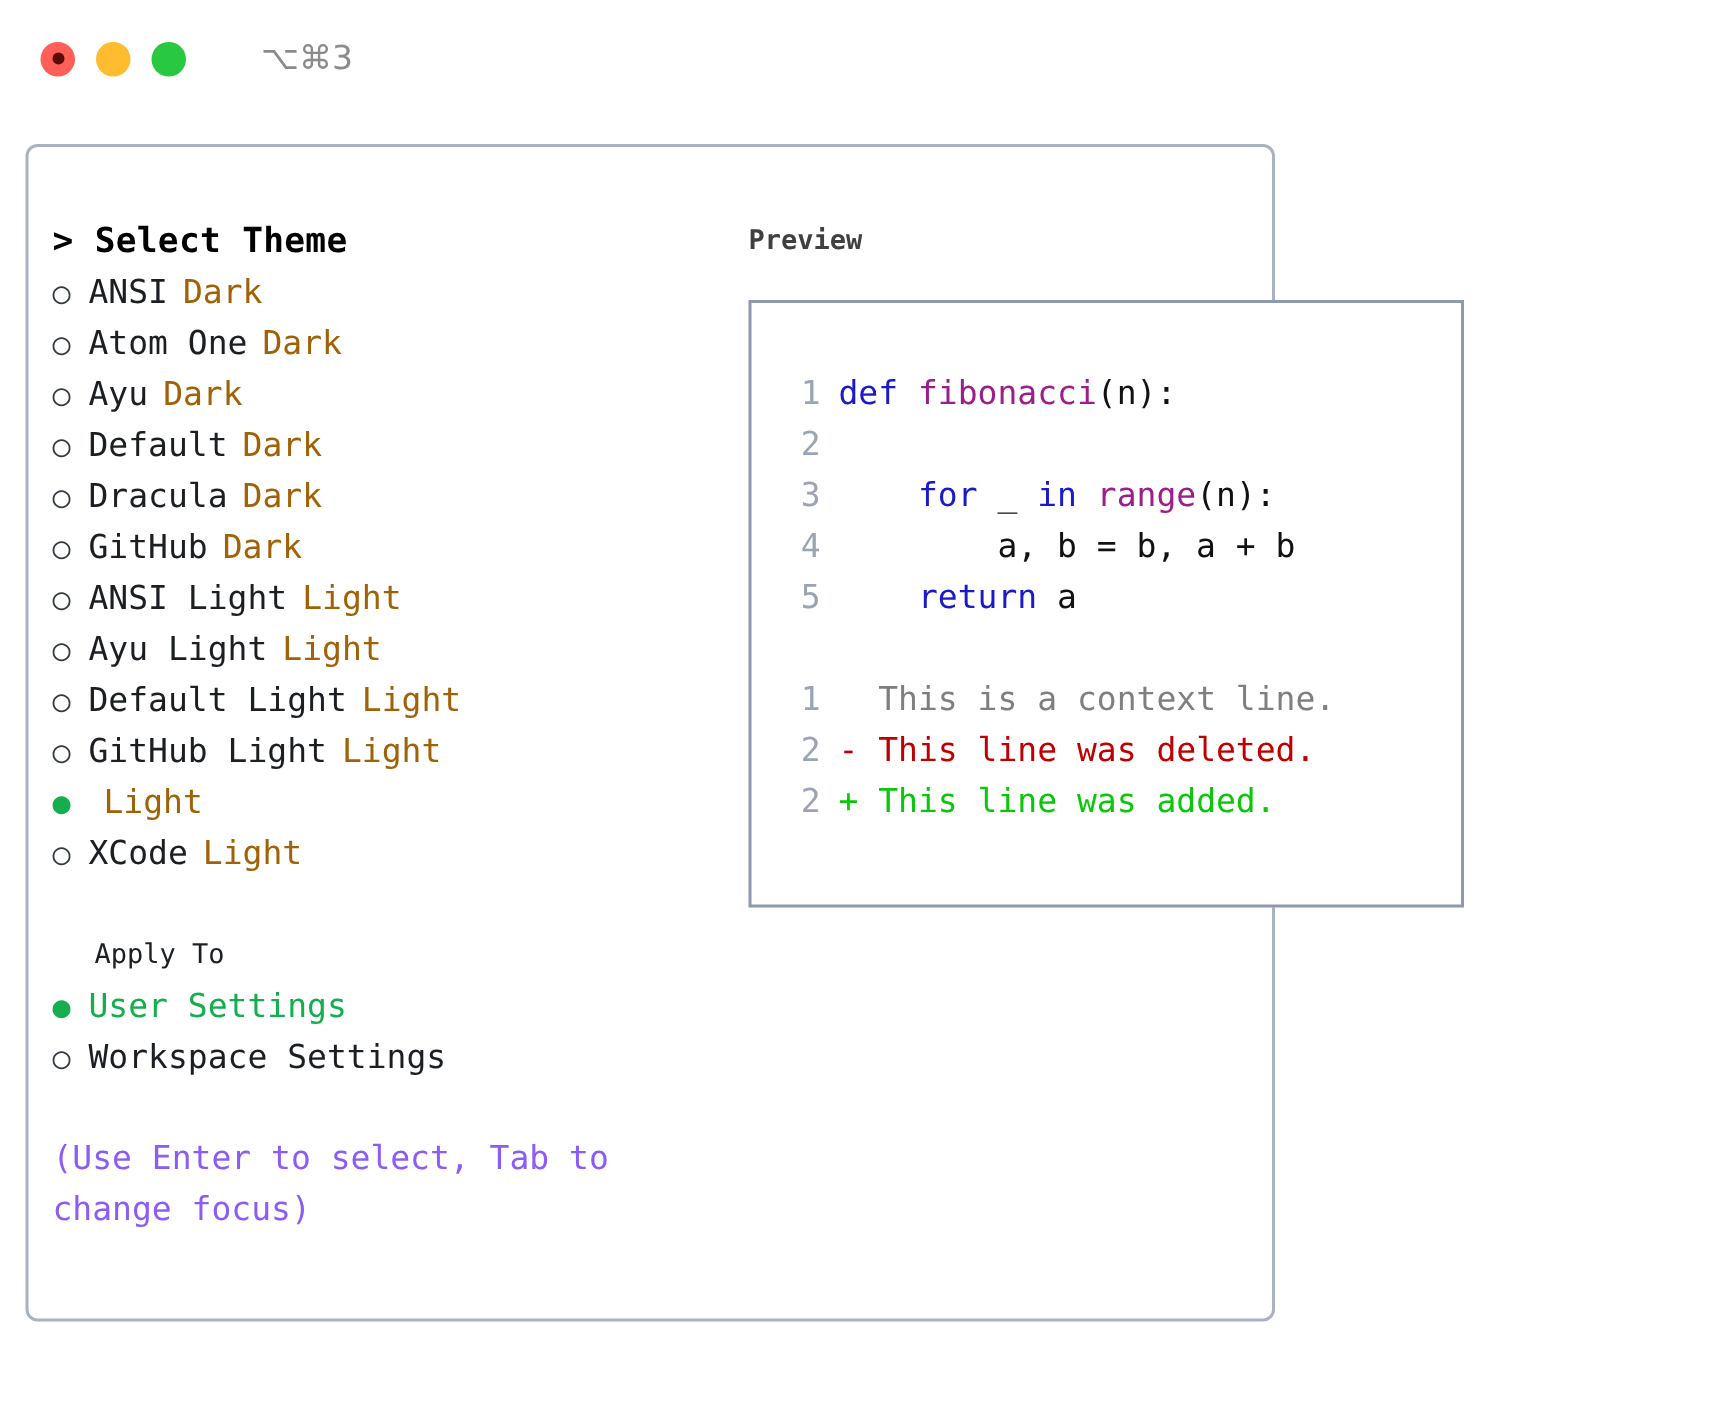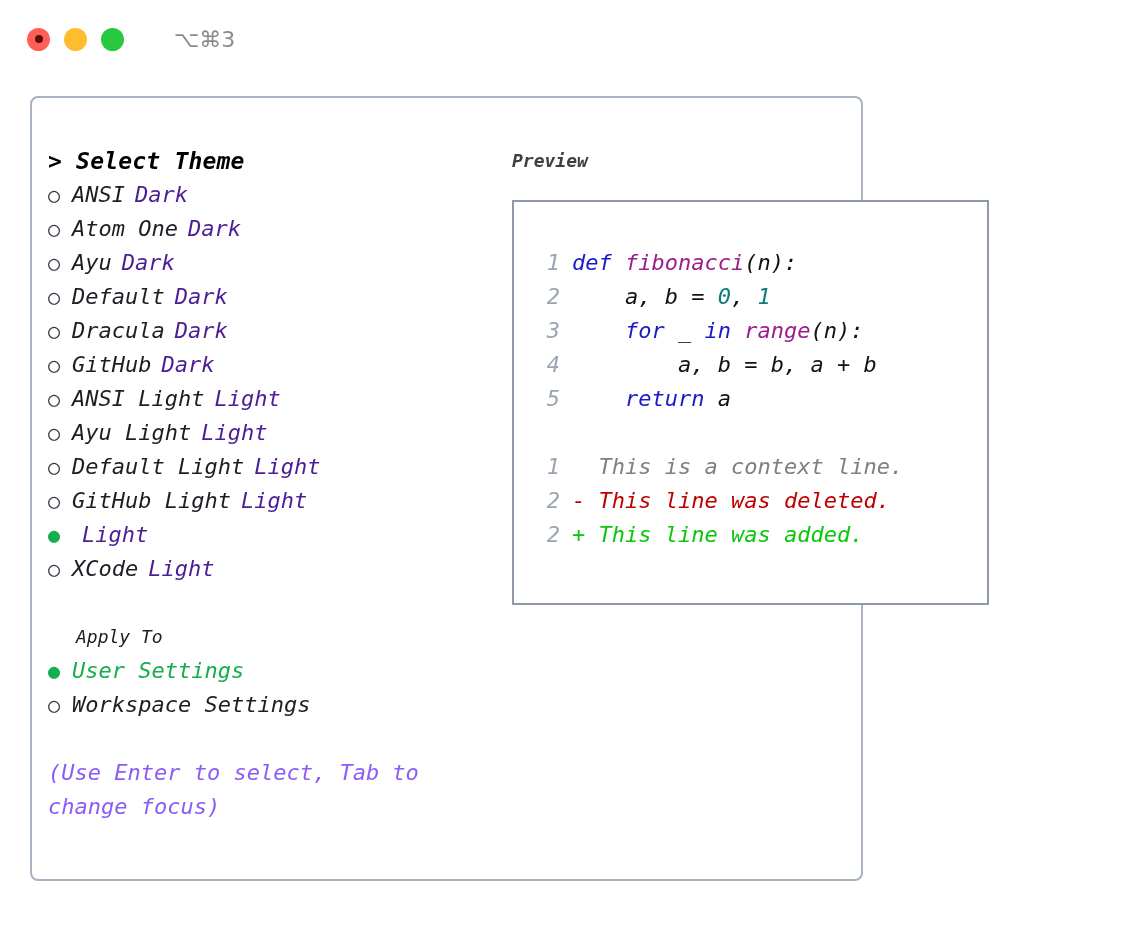--- a/index.html
+++ b/index.html
@@ -61,29 +61,28 @@
     font-size: 22px;
     color: #8b8b8b;
     letter-spacing: 0px;
     font-family: "DejaVu Sans", "Liberation Sans", sans-serif;
     white-space: pre;
   }
 
   
   .panel {
     position: absolute;
-    left: 30px;
+    left: 17px;
     top: 96px;
     width: 833px;
     height: 785px;
     border: 2px solid #a9b2c1;
     border-radius: 8px;
     box-sizing: border-box;
     background: #ffffff;
-    font-style: italic;
   }
 
   .panel-body {
     position: relative;
     width: 100%;
     height: 100%;
   }
 
   
   .left-col {
@@ -115,21 +114,21 @@
     width: 24px;
     flex: 0 0 24px;
     font-size: 20px;
     color: #333a44;
     line-height: 34px;
   }
   .bullet.on { color: #14ae4e; }
   .opt-label { color: #1b1f24; }
   .opt-label.sel { color: #14ae4e; }
   .opt-cat {
-    color: #4c1d95;
+    color: #a16207;
     margin-left: 10px;
   }
 
   .apply-block { margin-top: 34px; }
   .apply-title {
     font-size: 18px;
     color: #1b1f24;
     line-height: 34px;
     padding-left: 28px;
     white-space: pre;
@@ -242,21 +241,21 @@
 
         <div class="hint">(Use Enter to select, Tab to change focus)</div>
       </div>
 
       <div class="right-col">
         <div class="preview-title">Preview</div>
 
         <div class="preview-box">
           <div id="code-block">
               <div class="code-line"><span class="lineno">1</span><span class="code-text"><span class="tok-kw">def </span><span class="tok-fn">fibonacci</span><span class="tok-pl">(n):</span></span></div>
-              <div class="code-line"><span class="lineno">2</span><span class="code-text"><span class="tok-pl">    a, b = </span><span class="tok-num">0</span><span class="tok-pl">, </span><span class="tok-num">1</span></span></div>
+              <div class="code-line"><span class="lineno">2</span></div>
               <div class="code-line"><span class="lineno">3</span><span class="code-text"><span class="tok-pl">    </span><span class="tok-kw">for</span><span class="tok-pl"> _ </span><span class="tok-kw">in</span><span class="tok-pl"> </span><span class="tok-fn">range</span><span class="tok-pl">(n):</span></span></div>
               <div class="code-line"><span class="lineno">4</span><span class="code-text"><span class="tok-pl">        a, b = b, a + b</span></span></div>
               <div class="code-line"><span class="lineno">5</span><span class="code-text"><span class="tok-pl">    </span><span class="tok-kw">return</span><span class="tok-pl"> a</span></span></div>
             </div>
           <div class="diff-gap"></div>
           <div id="diff-block">
               <div class="code-line"><span class="lineno">1</span><span class="code-text diff-ctx"> </span><span class="code-text diff-ctx"> This is a context line.</span></div>
               <div class="code-line"><span class="lineno">2</span><span class="code-text diff-del">-</span><span class="code-text diff-del"> This line was deleted.</span></div>
               <div class="code-line"><span class="lineno">2</span><span class="code-text diff-add">+</span><span class="code-text diff-add"> This line was added.</span></div>
             </div>

